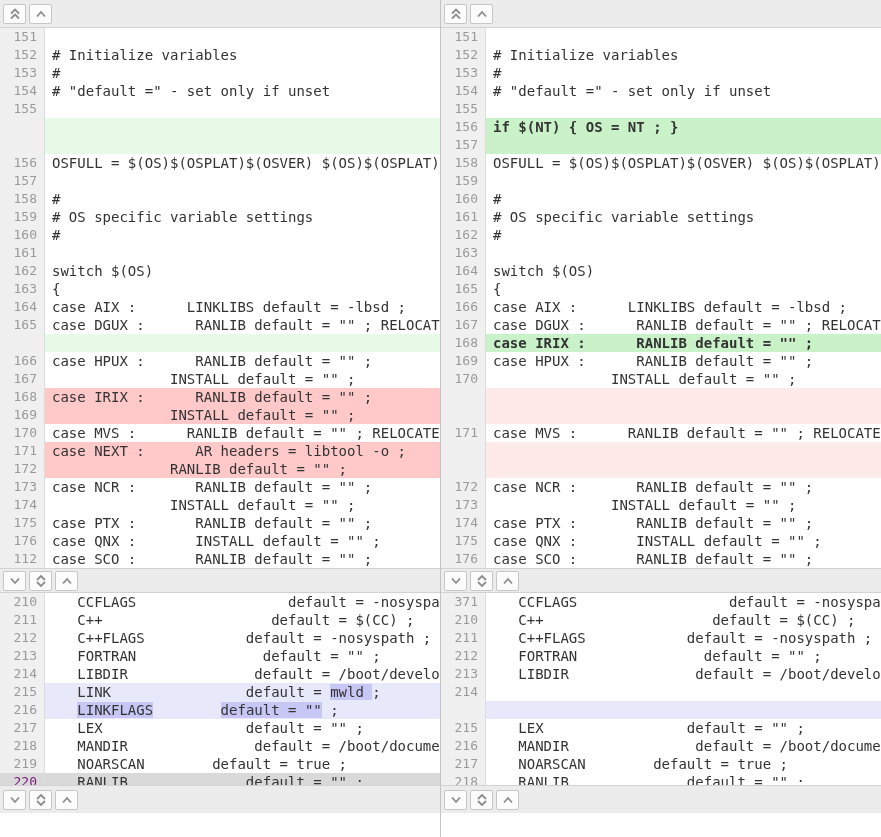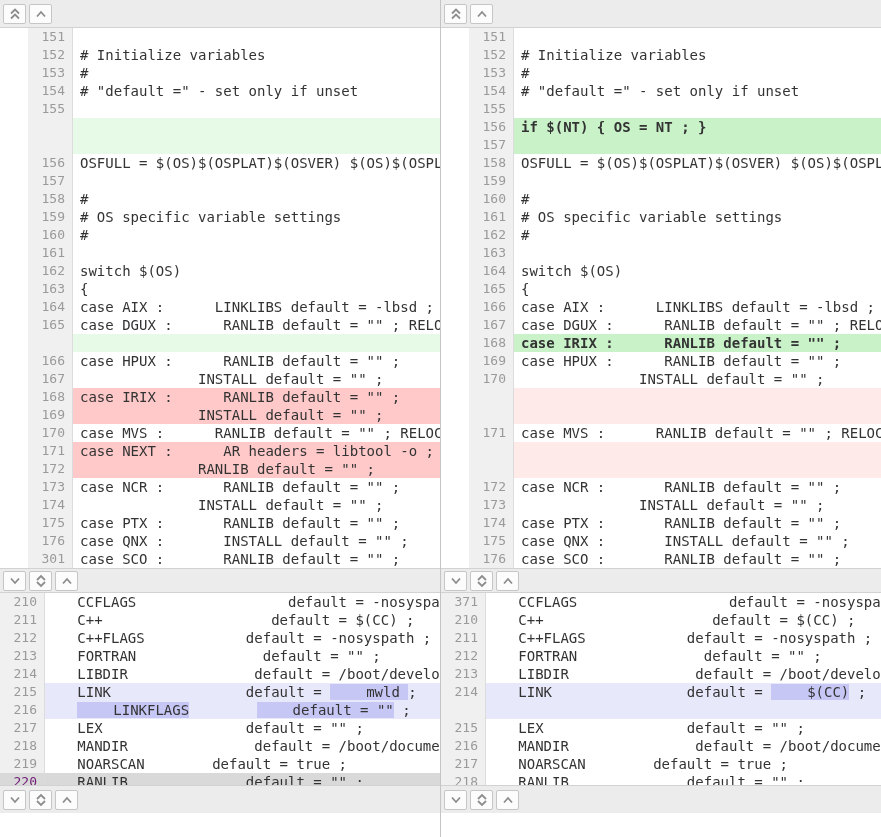--- a/index.html
+++ b/index.html
@@ -17,41 +17,41 @@
   .toolbar.top{height:28px;border-bottom:1px solid #d2d2d2;}
   .toolbar.mid{height:25px;border-top:1px solid #d2d2d2;border-bottom:1px solid #d2d2d2;}
   .toolbar.bot{height:28px;border-top:1px solid #d2d2d2;}
   .tb-btn{
     width:23px;height:20px;margin:0 2px 0 1px;padding:0;
     background:#fcfcfc;border:1px solid #c6c6c6;border-radius:2px;
     display:inline-flex;align-items:center;justify-content:center;cursor:pointer;
   }
   .tb-btn svg{display:block;}
   .section{overflow:hidden;}
-  .section.tall{height:540px;padding-left:28px;}
+  .section.tall{height:540px;}
   .section.short{height:192px;}
   .row{height:18px;display:flex;overflow:hidden;}
   .ln{
     flex:none;width:37px;padding-right:7px;text-align:right;
     background:#f0f0f0;border-right:1px solid #dcdcdc;
     color:#9a9a9a;font-size:13px;line-height:18px;
   }
   .code{
     flex:1;padding-left:7px;white-space:pre;overflow:hidden;
     font-size:14px;line-height:18px;color:#333;
   }
   .row.ins     .code{background:var(--ins);font-weight:bold;}
   .row.ins-gap .code{background:var(--ins-gap);}
   .row.del     .code{background:var(--del);}
   .row.del-gap .code{background:var(--del-gap);}
   .row.chg     .code{background:var(--chg);}
   .row.chg-gap .code{background:var(--chg);}
   .row.sel     .code{background:var(--sel);}
   .row.sel     .ln{background:var(--sel);color:#701a75;}
-  .hl{background:var(--chg-inline);padding-left:36px;}
+  .hl{background:var(--chg-inline);}
 </style>
 </head>
 <body>
 
 <div class="app">
   <div class="pane left">
     <div class="toolbar top">
         <button class="tb-btn">
           <svg width="14" height="14" viewBox="0 0 14 14">
             <polyline points="3,6.5 7,2.5 11,6.5" fill="none" stroke="#8d8d8d" stroke-width="1.8"></polyline>
@@ -175,21 +175,21 @@
         </div>
         <div class="row ctx">
           <span class="ln">175</span>
           <span class="code">case PTX :       RANLIB default = "" ;</span>
         </div>
         <div class="row ctx">
           <span class="ln">176</span>
           <span class="code">case QNX :       INSTALL default = "" ;</span>
         </div>
         <div class="row ctx">
-          <span class="ln">301</span>
+          <span class="ln">112</span>
           <span class="code">case SCO :       RANLIB default = "" ;</span>
         </div>
       </div>
     <div class="toolbar mid">
         <button class="tb-btn">
           <svg width="14" height="14" viewBox="0 0 14 14">
             <polyline points="3,4.5 7,9 11,4.5" fill="none" stroke="#8d8d8d" stroke-width="1.8"></polyline>
           </svg>
         </button>
         <button class="tb-btn">
@@ -443,21 +443,20 @@
         <div class="row ctx">
           <span class="ln">212</span>
           <span class="code">   FORTRAN               default = "" ;</span>
         </div>
         <div class="row ctx">
           <span class="ln">213</span>
           <span class="code">   LIBDIR               default = /boot/develop/lib ;</span>
         </div>
         <div class="row chg">
           <span class="ln">214</span>
-          <span class="code"><span>   LINK                default = </span><span class="hl">$(CC)</span><span> ;</span></span>
         </div>
         <div class="row chg-gap">
           <span class="ln"></span>
           <span class="code"></span>
         </div>
         <div class="row ctx">
           <span class="ln">215</span>
           <span class="code">   LEX                 default = "" ;</span>
         </div>
         <div class="row ctx">

